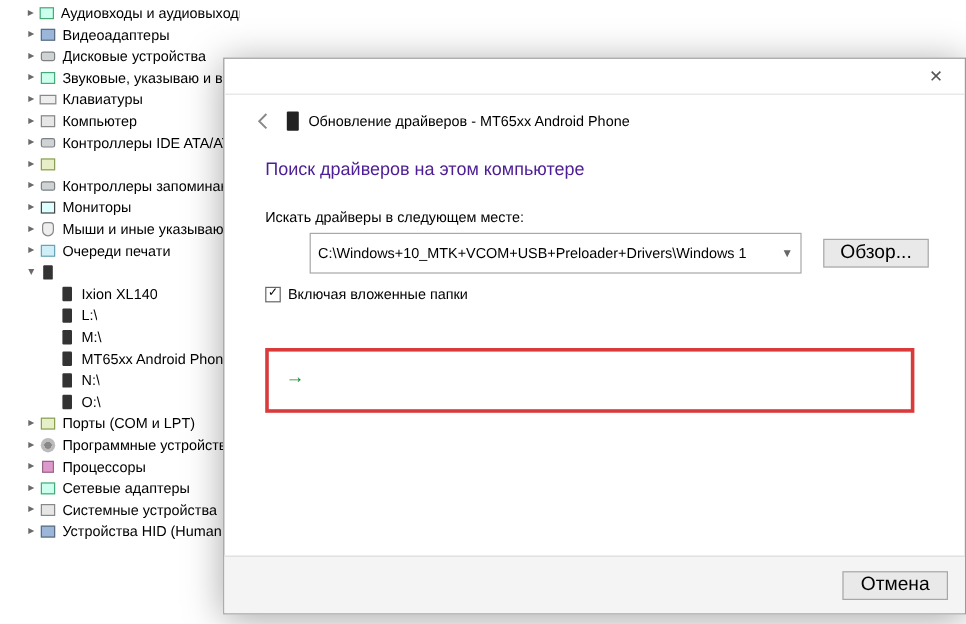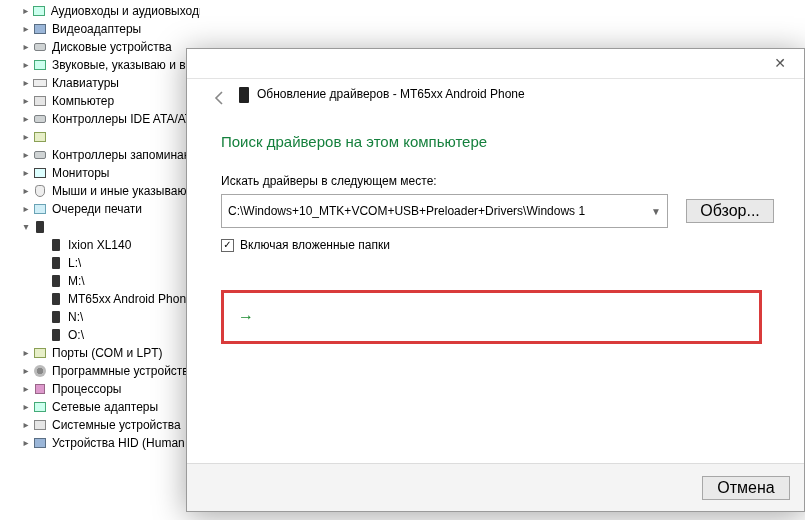--- a/index.html
+++ b/index.html
@@ -27,31 +27,31 @@
   .ico-mouse { width: 10px; height: 12px; background: #eee; border: 1px solid #888; border-radius: 4px 4px 6px 6px; }
   .ico-kb { width: 14px; height: 8px; background: #eee; border: 1px solid #888; }
   .ico-pc { width: 12px; height: 10px; background: #e6e6e6; border: 1px solid #888; }
   .ico-proc { width: 10px; height: 10px; background: #d9c; border: 1px solid #968; }
 
   
   .dialog { position: absolute; left: 186px; top: 48px; width: 619px; height: 464px; background: #fff; border: 1px solid #9a9a9a; box-shadow: 0 4px 30px rgba(0,0,0,0.35); }
   .dlg-title { height: 30px; border-bottom: 1px solid #e3e3e3; display:flex; align-items:center; }
   .dlg-close { position:absolute; right:4px; top:2px; width:40px; height:24px; display:flex; align-items:center; justify-content:center; font-size:14px; color:#555; }
   .dlg-body { position:absolute; left:0; top:30px; right:0; bottom:48px; padding: 8px 30px 0 22px; }
-  .back-row { display:flex; height:28px; margin-bottom:18px; }
+  .back-row { display:flex; align-items:center; height:28px; margin-bottom:18px; }
   .back-arrow { width:22px; height:22px; display:flex; align-items:center; justify-content:center; color:#666; margin-right:8px; }
   .back-phone { width:10px; height:16px; background:#222; border-radius:1px; margin-right:8px; }
   .back-title { font-size:12px; }
 
-  .heading { color:#15803d; font-size:15px; margin: 6px 0 24px 12px; }
+  .heading { color:#4c1d95; font-size:15px; margin: 6px 0 24px 12px; }
 
   .section { margin-left:12px; }
   .search-label { margin-bottom:6px; }
   .search-row { display:flex; gap:18px; align-items:center; }
-  .combo { flex:1; height:22px; border:1px solid #a7a7a7; display:flex; align-items:center; padding:16px 6px; font-size:12px; justify-content:space-between; }
+  .combo { flex:1; height:22px; border:1px solid #a7a7a7; display:flex; align-items:center; padding:16px 6px; font-size:12px; justify-content:space-between;margin-left:37px; }
   .combo .caret { color:#666; font-size:10px; }
   .btn { height:24px; min-width:88px; border:1px solid #a7a7a7; background:#e9e9e9; font-size:16px; padding:0 12px; cursor:pointer; }
   .btn.primary { border:1px solid #6fa3d8; outline:1px solid #6fa3d8; background:#eaf2fb; }
 
   .checkbox-row { margin-top:10px; display:flex; align-items:center; gap:6px; }
   .chk { width:13px; height:13px; border:1px solid #666; display:flex; align-items:center; justify-content:center; font-size:10px; color:#000; line-height:1; }
 
   .option-box { margin:38px 12px 0 12px; border:3px solid #d93b3b; padding:14px 18px 14px 14px; }
   .option-link { display:flex; align-items:flex-start; gap:10px; color:#1a5aa8; font-size:14px; margin-bottom:4px; cursor:pointer; }
   .opt-arrow { color:#1a8a2e; font-weight:bold; font-size:16px; line-height:1; }

